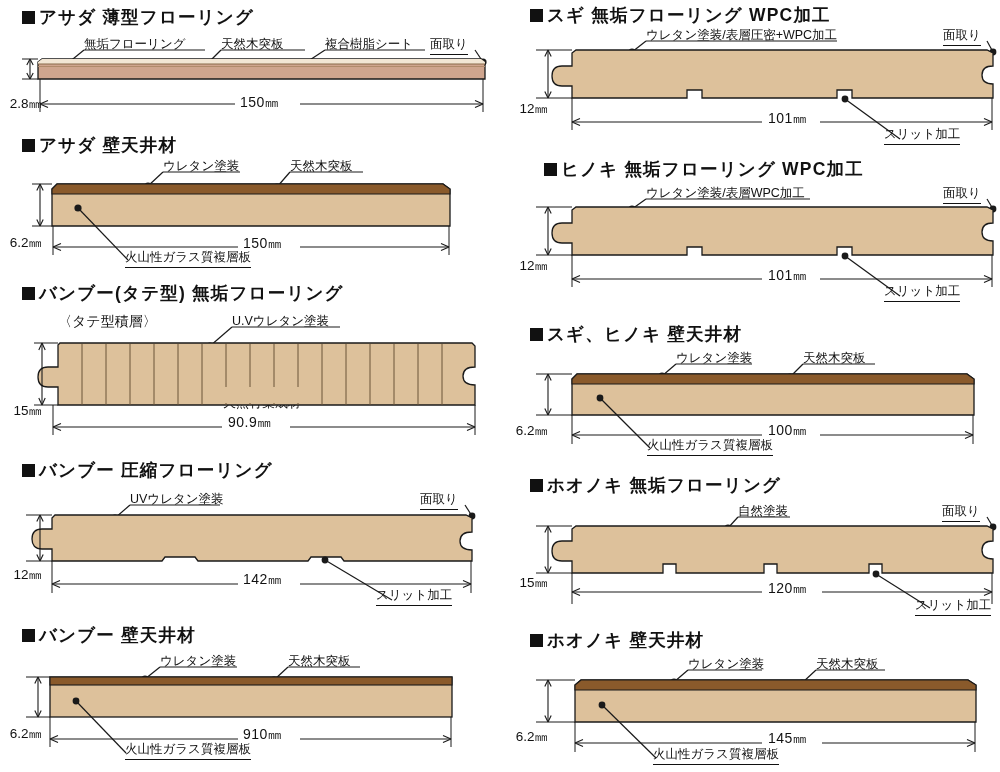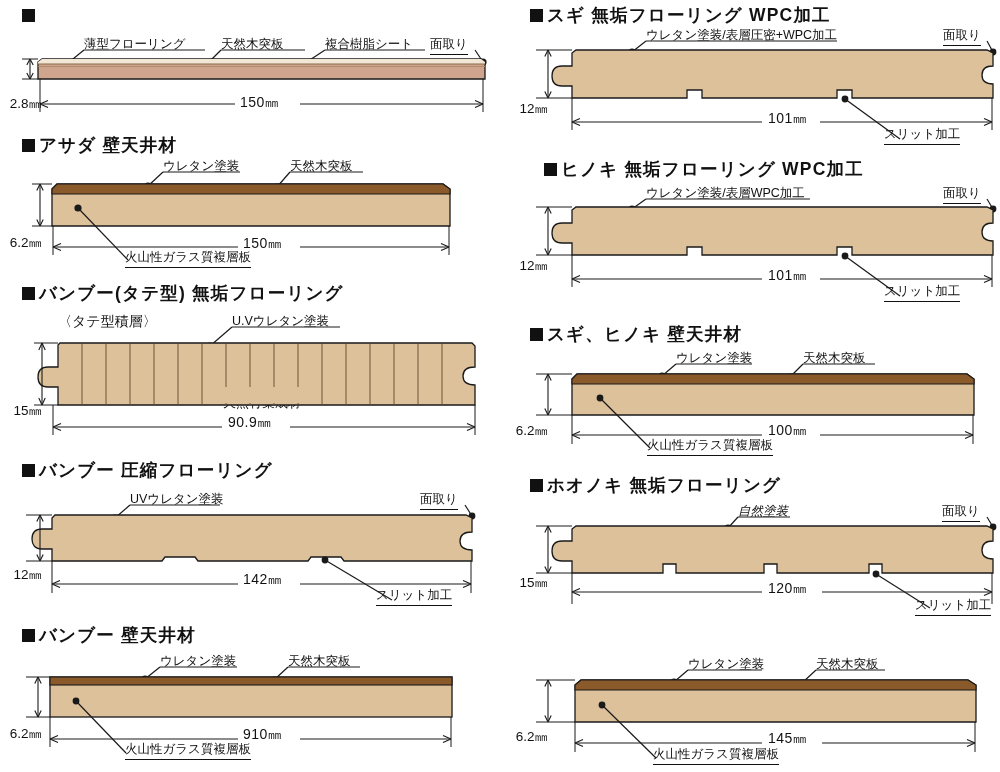--- a/index.html
+++ b/index.html
@@ -72,24 +72,24 @@
 </style>
 </head>
 <body>
 
 <div class="page">
 
   <div class="col col-left">
 
     <div class="panel" style="top:0;height:130px;">
       <div class="heading" style="left:22px;top:5px;">
-        <span class="sq"></span>
-      </div>
-
-      <div class="lbl" style="left:84px;top:36px;">薄型フローリング</div>
+        <span class="sq"></span><span>アサダ 薄型フローリング</span>
+      </div>
+
+      <div class="lbl" style="left:84px;top:36px;">無垢フローリング</div>
       <div class="lbl" style="left:221px;top:36px;">天然木突板</div>
       <div class="lbl" style="left:325px;top:36px;">複合樹脂シート</div>
       <div class="lbl u" style="left:430px;top:36px;">面取り</div>
 
       <div class="dim-v" style="left:0px;top:63px;width:42px;">2.8㎜</div>
       <div class="dim" style="left:240px;top:94px;">150㎜</div>
 
       <svg width="500" height="130">
 
         <line x1="84" y1="50" x2="205" y2="50" stroke="#1a1a1a" stroke-width="1.2"></line>
@@ -482,21 +482,21 @@
         <path d="M72,123 l8,-3.4 M72,123 l8,3.4" stroke="#1a1a1a" stroke-width="1.1" fill="none"></path>
         <path d="M473,123 l-8,-3.4 M473,123 l-8,3.4" stroke="#1a1a1a" stroke-width="1.1" fill="none"></path>
       </svg>
     </div>
 
     <div class="panel" style="top:464px;height:152px;">
       <div class="heading" style="left:30px;top:9px;">
         <span class="sq"></span><span>ホオノキ 無垢フローリング</span>
       </div>
 
-      <div class="lbl" style="left:238px;top:39px;font-style:italic;">自然塗装</div>
+      <div class="lbl" style="left:238px;top:39px;">自然塗装</div>
       <div class="lbl u" style="left:442px;top:39px;">面取り</div>
       <div class="lbl u" style="left:415px;top:133px;">スリット加工</div>
 
       <div class="dim-v" style="left:0px;top:78px;width:48px;">15㎜</div>
       <div class="dim" style="left:268px;top:116px;">120㎜</div>
       <div class="matlbl" style="left:254px;top:78px;font-size:12.5px;">無垢材</div>
 
       <svg width="500" height="152">
         <line x1="238" y1="53" x2="290" y2="53" stroke="#1a1a1a" stroke-width="1.2"></line>
         <line x1="238" y1="53" x2="228" y2="64" stroke="#1a1a1a" stroke-width="1.2"></line>
@@ -532,20 +532,23 @@
         <line x1="72" y1="109" x2="72" y2="140" stroke="#1a1a1a" stroke-width="1"></line>
         <line x1="492" y1="109" x2="492" y2="140" stroke="#1a1a1a" stroke-width="1"></line>
         <line x1="72" y1="128" x2="262" y2="128" stroke="#1a1a1a" stroke-width="1.1"></line>
         <line x1="322" y1="128" x2="492" y2="128" stroke="#1a1a1a" stroke-width="1.1"></line>
         <path d="M72,128 l8,-3.4 M72,128 l8,3.4" stroke="#1a1a1a" stroke-width="1.1" fill="none"></path>
         <path d="M492,128 l-8,-3.4 M492,128 l-8,3.4" stroke="#1a1a1a" stroke-width="1.1" fill="none"></path>
       </svg>
     </div>
 
     <div class="panel" style="top:618px;height:154px;">
+      <div class="heading" style="left:30px;top:10px;">
+        <span class="sq"></span><span>ホオノキ 壁天井材</span>
+      </div>
 
       <div class="lbl" style="left:188px;top:38px;">ウレタン塗装</div>
       <div class="lbl" style="left:316px;top:38px;">天然木突板</div>
       <div class="lbl u" style="left:153px;top:128px;">火山性ガラス質複層板</div>
 
       <div class="dim-v" style="left:0px;top:78px;width:48px;">6.2㎜</div>
       <div class="dim" style="left:268px;top:112px;">145㎜</div>
 
       <svg width="500" height="154">
         <line x1="188" y1="52" x2="262" y2="52" stroke="#1a1a1a" stroke-width="1.2"></line>

